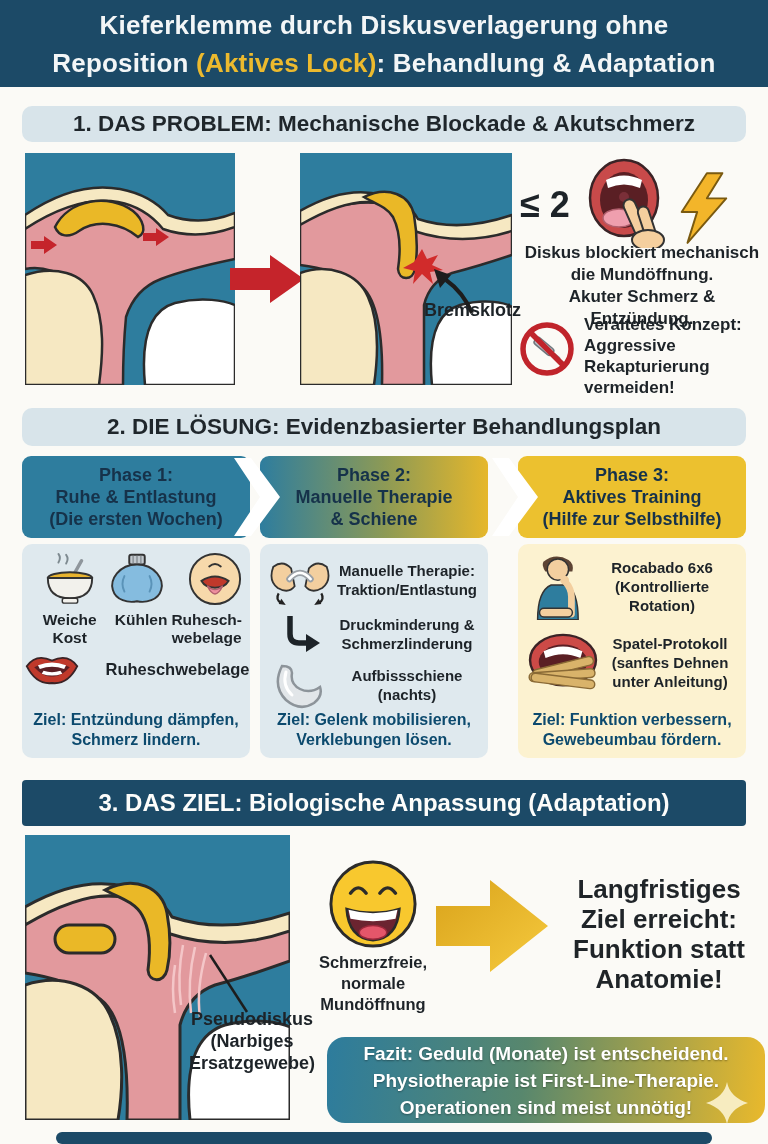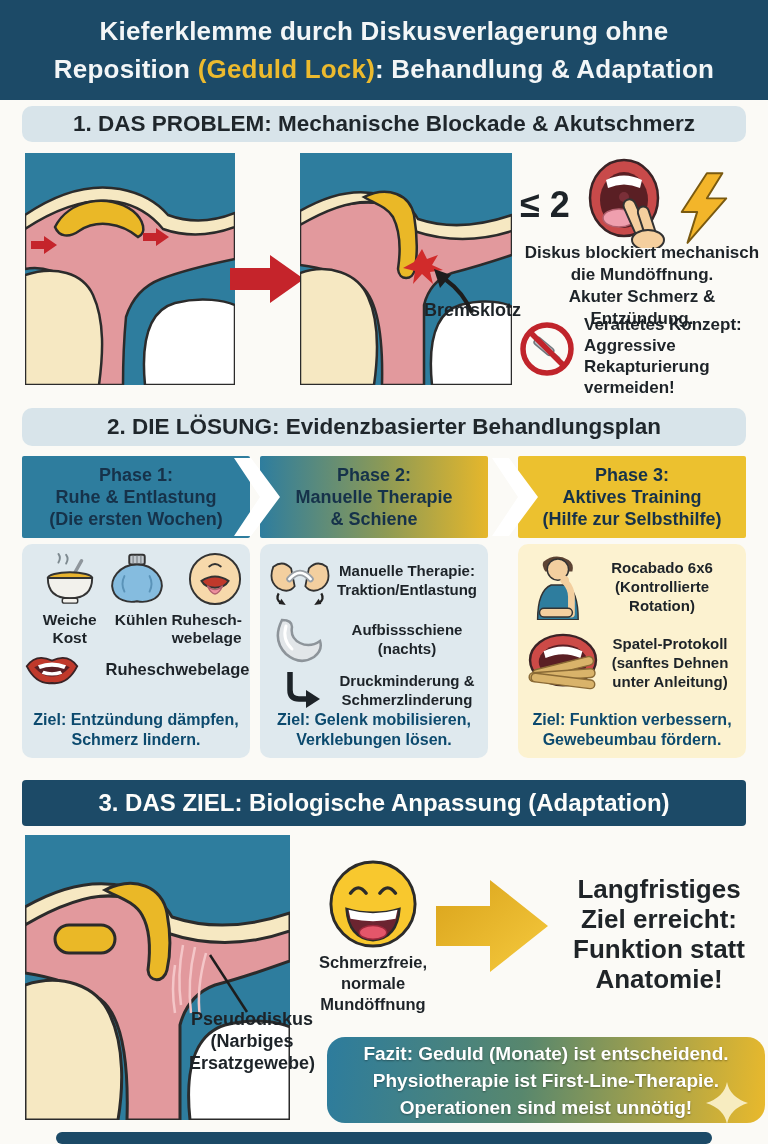--- a/index.html
+++ b/index.html
@@ -6,33 +6,33 @@
   body{
     width:768px;height:1144px;position:relative;overflow:hidden;
     background:#fbfaf6;color:#1d2328;
     font-family:"Liberation Sans","DejaVu Sans",sans-serif;font-weight:700;
   }
   .abs{position:absolute}
   .pre{white-space:pre-line}
   .ctr{text-align:center}
 
   
-  .hdr{left:0;top:0;width:768px;height:100px;background:#1c4a67;
+  .hdr{left:0;top:0;width:768px;height:87px;background:#1c4a67;
        display:flex;flex-direction:column;justify-content:center;align-items:center;gap:2px}
   .hdr .t{font-size:26px;line-height:36px;color:#f3f6f7;letter-spacing:.2px}
   .hdr .gold{color:#ecba2e}
 
   
   .pill{background:#d8e4ea;border-radius:10px;color:#1f262b;
         font-size:22.5px;display:flex;align-items:center;justify-content:center}
   .pill-dark{background:#1c4a67;border-radius:4px;color:#fdfdfb;
         font-size:24px;display:flex;align-items:center;justify-content:center}
 
   
-  .ph{width:228px;height:82px;border-radius:2px;color:#16324a;
+  .ph{width:228px;height:82px;border-radius:9px;color:#16324a;
       display:flex;align-items:center;justify-content:center;
       font-size:18px;line-height:22px;text-align:center}
   .ph1{background:#2e7d9e}
   .ph2{background:linear-gradient(90deg,#2e7d9e 0%,#8d9a55 55%,#e6b72b 100%)}
   .ph3{background:#ecc12f}
 
   
   .panel{width:228px;height:214px;border-radius:10px;
          display:flex;flex-direction:column;align-items:center;box-sizing:border-box;padding:8px 8px 8px}
   .panel-blue{background:#dfe9ee}
@@ -56,21 +56,21 @@
   .fazit{border-radius:18px;background:linear-gradient(96deg,#2d7c9d 0%,#58876d 45%,#e9b92c 100%);
          color:#fff;font-size:19px;line-height:27px;display:flex;align-items:center;justify-content:center;
          text-align:center;text-shadow:0 1px 2px rgba(0,0,0,.35)}
   .footer-bar{background:#1c4a67;border-radius:8px}
 </style>
 </head>
 <body>
 
 <div class="abs hdr">
   <div class="t">Kieferklemme durch Diskusverlagerung ohne</div>
-  <div class="t"><span>Reposition </span><span class="gold">(Geduld Lock)</span><span>: Behandlung &amp; Adaptation</span></div>
+  <div class="t"><span>Reposition </span><span class="gold">(Aktives Lock)</span><span>: Behandlung &amp; Adaptation</span></div>
 </div>
 
 <div class="abs pill" style="left:22px;top:106px;width:724px;height:36px">1. DAS PROBLEM: Mechanische Blockade &amp; Akutschmerz</div>
 
 <svg class="abs" style="left:25px;top:153px" width="210" height="232" viewBox="0 0 210 232">
   <rect width="210" height="232" fill="#2e7d9e"></rect>
   <path d="M0,70 Q50,38 95,44 Q132,50 142,68 Q172,80 210,68 L210,106 Q162,116 136,126 Q110,136 101,164 Q98,196 98,232 L62,232 Q64,142 42,126 Q22,112 0,116 Z" fill="#e2999d" stroke="#2b2b2b" stroke-width="2.5"></path>
   <path d="M0,62 Q50,28 95,36 Q126,42 143,62 Q175,74 210,60 L210,74 Q172,88 138,76 Q120,54 93,49 Q52,42 0,76 Z" fill="#f6e8c2" stroke="#2b2b2b" stroke-width="2.5"></path>
   <path d="M30,74 C44,46 84,40 108,58 C119,67 122,80 113,84 C96,70 72,66 54,78 C44,85 34,84 30,74 Z" fill="#eab827" stroke="#2b2b2b" stroke-width="2.5"></path>
   <path d="M0,122 C30,112 58,120 68,142 C80,168 78,202 74,232 L0,232 Z" fill="#f6e8c2" stroke="#2b2b2b" stroke-width="2.5"></path>
@@ -211,34 +211,34 @@
       <path d="M24,30 Q36,16 48,30" stroke="#ffffff" stroke-width="3" fill="none" stroke-linecap="round"></path>
       <path d="M12,46 q-4,7 3,11" stroke="#222" stroke-width="2.5" fill="none"></path>
       <polygon points="12,58 20,59 15,52" fill="#222"></polygon>
       <path d="M60,46 q4,7 -3,11" stroke="#222" stroke-width="2.5" fill="none"></path>
       <polygon points="60,58 52,59 57,52" fill="#222"></polygon>
     </svg>
     <div class="txt pre">Manuelle Therapie:
 Traktion/Entlastung</div>
   </div>
   <div class="row" style="margin-top:6px">
+    <svg width="64" height="40" viewBox="0 0 64 40">
+      <path d="M22,2 V20 Q22,29 31,29 H38" stroke="#1d2328" stroke-width="5.5" fill="none"></path>
+      <polygon points="38,20 52,29 38,38" fill="#1d2328"></polygon>
+    </svg>
+    <div class="txt pre">Druckminderung &amp;
+Schmerzlinderung</div>
+  </div>
+  <div class="row" style="margin-top:6px">
     <svg width="64" height="50" viewBox="0 0 64 50">
       <path d="M14,6 Q4,26 18,40 Q32,52 46,43 Q55,36 52,27 Q42,34 32,29 Q22,24 24,13 Q24,6 14,6 Z" fill="#e2e6e9" stroke="#8d949a" stroke-width="2.5"></path>
       <path d="M18,12 Q14,26 24,35" stroke="#ffffff" stroke-width="3" fill="none" stroke-linecap="round"></path>
     </svg>
     <div class="txt pre">Aufbissschiene
 (nachts)</div>
-  </div>
-  <div class="row" style="margin-top:6px">
-    <svg width="64" height="40" viewBox="0 0 64 40">
-      <path d="M22,2 V20 Q22,29 31,29 H38" stroke="#1d2328" stroke-width="5.5" fill="none"></path>
-      <polygon points="38,20 52,29 38,38" fill="#1d2328"></polygon>
-    </svg>
-    <div class="txt pre">Druckminderung &amp;
-Schmerzlinderung</div>
   </div>
   <div class="goal pre">Ziel: Gelenk mobilisieren,
 Verklebungen lösen.</div>
 </div>
 
 <div class="abs panel panel-yellow" style="left:518px;top:544px">
   <div class="row">
     <svg width="58" height="68" viewBox="0 0 60 70">
       <path d="M18,10 Q30,0 44,8 Q50,12 48,20 L20,20 Q16,14 18,10 Z" fill="#5d4434"></path>
       <circle cx="33" cy="18" r="11" fill="#f3cf9f" stroke="#333" stroke-width="1.5"></circle>

